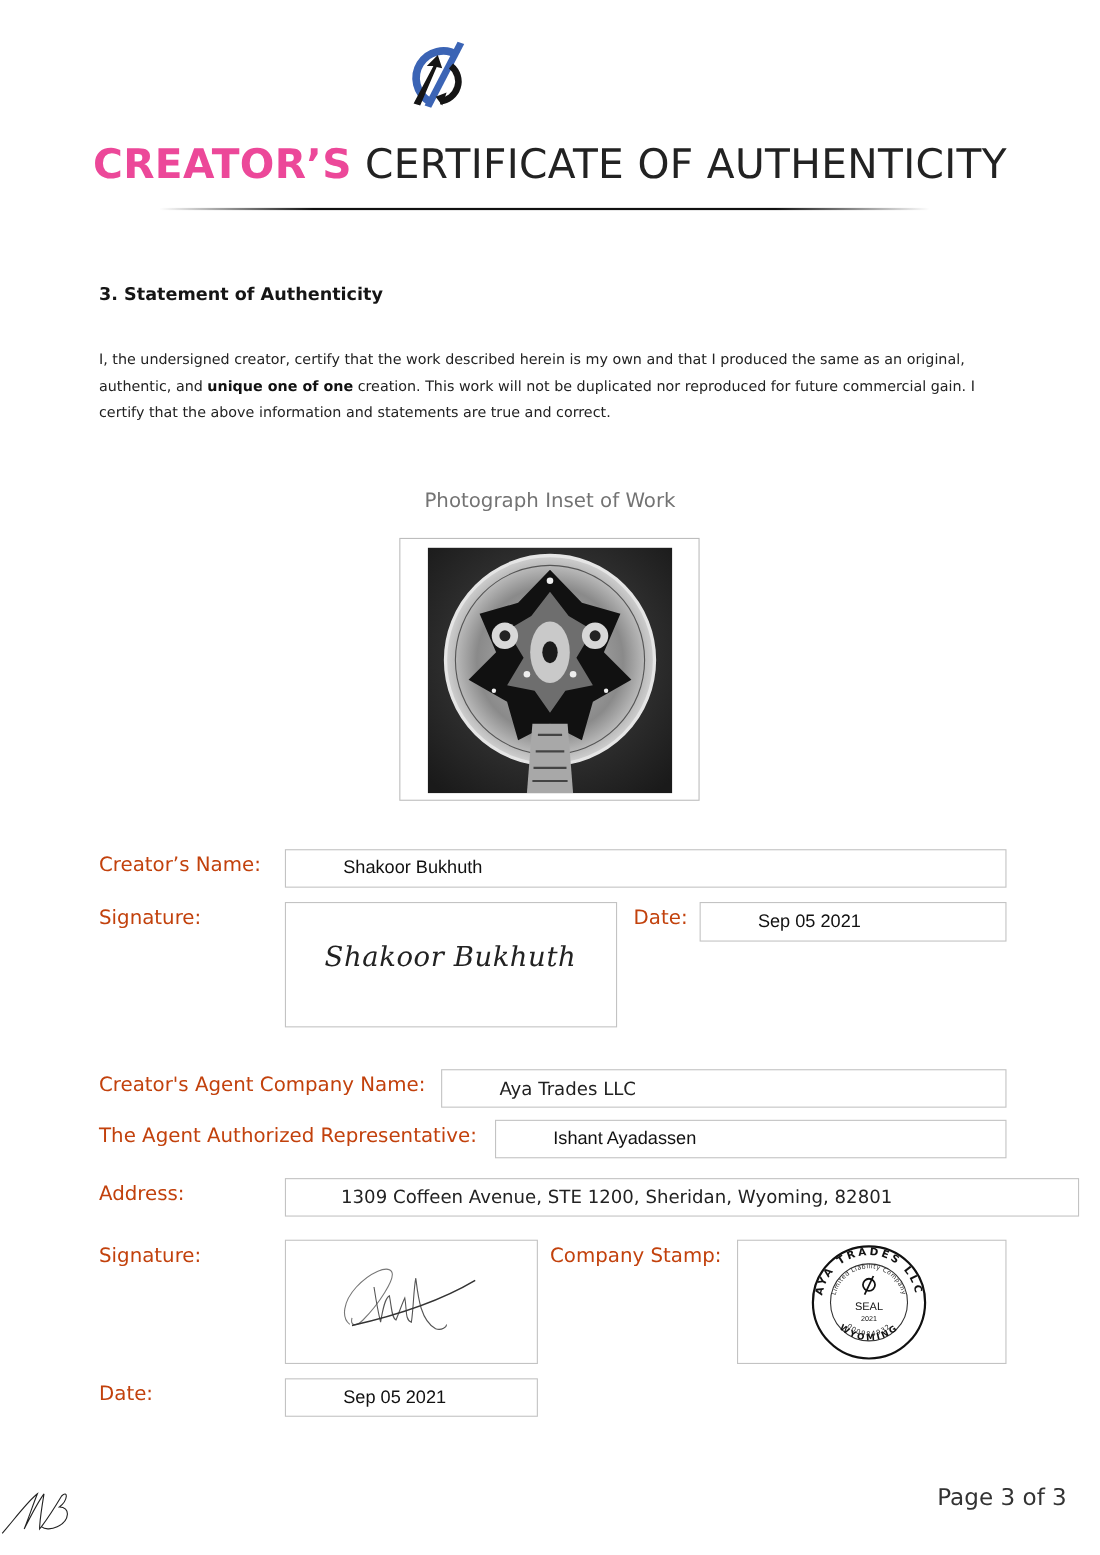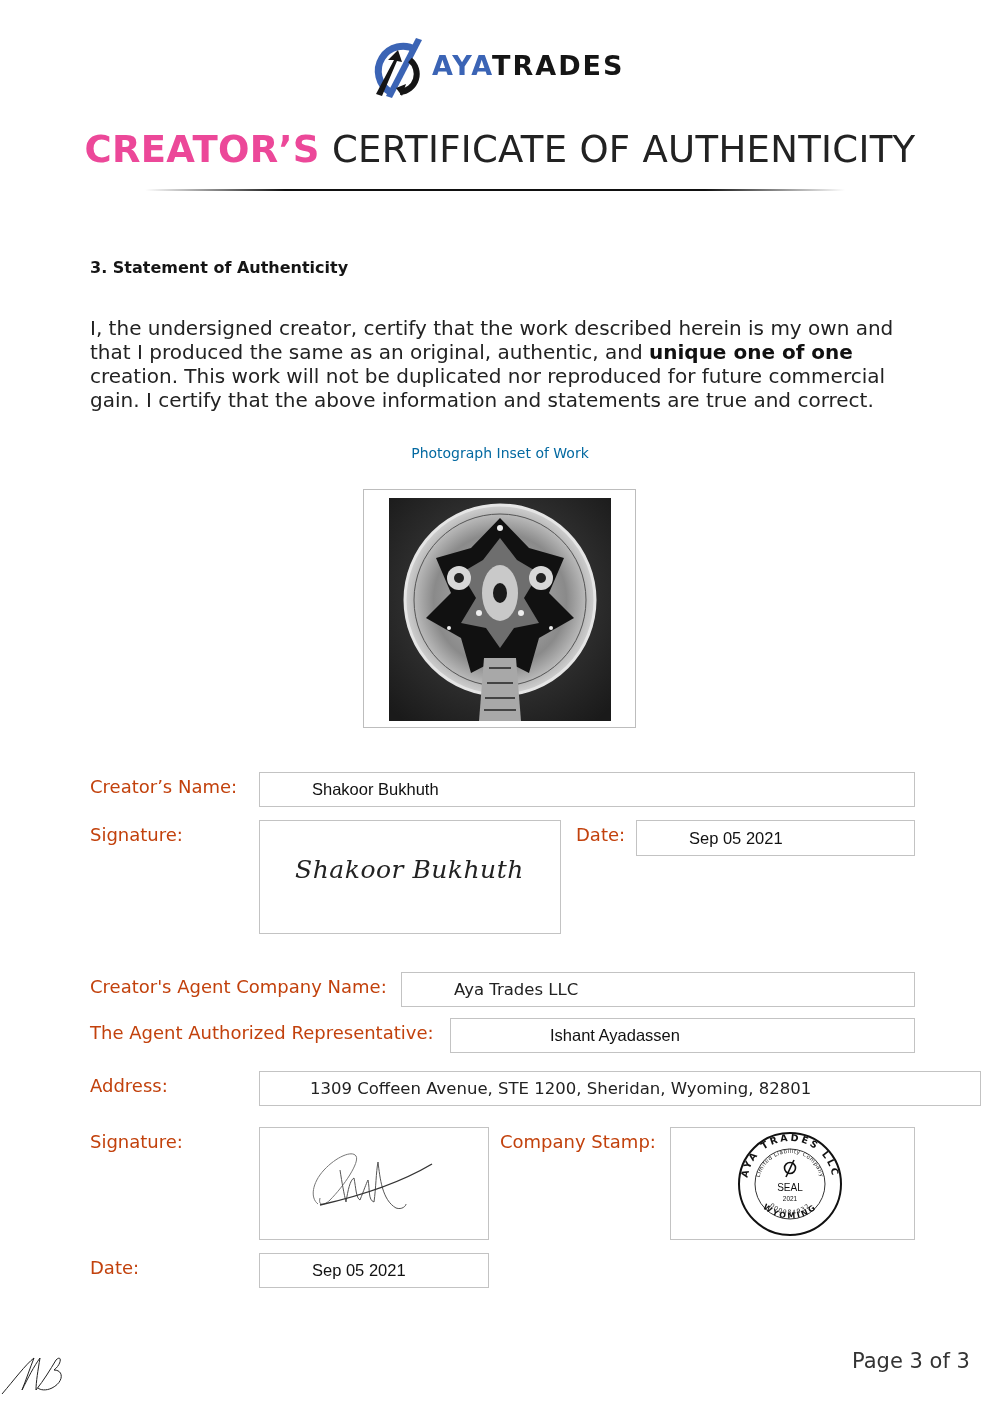--- a/index.html
+++ b/index.html
@@ -17,24 +17,24 @@
 
   #title { left:0; top:128px; width:1000px; text-align:center; font-size:37px;
            letter-spacing:0.3px; white-space:nowrap; font-family:"DejaVu Sans", sans-serif; }
   #title .bold { font-weight:bold; color:#ec4899; }
   #title .light { font-weight:normal; color:#222; }
   #title-rule { left:145px; top:189px; width:700px; height:2px;
                 background:linear-gradient(to right, rgba(0,0,0,0), #111 20%, #111 80%, rgba(0,0,0,0)); }
 
   
   #section-heading { left:90px; top:258px; font-size:16px; font-weight:bold; color:#151515; }
-  #statement { left:90px; top:316px; width:830px; font-size:20px; line-height:24px; color:#222; }
+  #statement { left:90px; top:316px; width:830px; font-size:13px; line-height:24px; color:#222; }
   #statement b { font-weight:bold; color:#111; }
 
-  #photo-caption { left:0; top:445px; width:1000px; text-align:center; font-size:14px; color:#0369a1; }
+  #photo-caption { left:0; top:445px; width:1000px; text-align:center; font-size:18px; color:#737373; }
   #photo-frame { left:363px; top:489px; width:273px; height:239px; border:1px solid #bdbdbd; box-sizing:border-box; }
   #photo { left:389px; top:498px; width:222px; height:223px; background:#2a2a2a; overflow:hidden; }
 
   
   .label { font-size:18px; color:#c2410c; white-space:nowrap; }
   .box { border:1.5px solid #c3c3c3; box-sizing:border-box; background:#fff;padding-left:44px; }
   .val { font-family:"Liberation Sans", sans-serif; font-size:16.5px; color:#111; white-space:nowrap; padding-left:8px; }
   .val2 { font-family:"DejaVu Sans", sans-serif; font-size:16.5px; color:#222; white-space:nowrap; padding-left:8px; }
 
   #page-number { left:852px; top:1349px; font-size:21px; color:#333; }
@@ -43,21 +43,20 @@
 <body>
 
 <div id="logo" class="abs">
   <svg id="logo-mark" class="abs" viewBox="0 0 60 64">
     <path d="M20 56 A22 22 0 1 1 46 14" fill="none" stroke="#3b64b5" stroke-width="7"></path>
     <polygon points="46,2 52,4 22,62 16,60" fill="#3b64b5"></polygon>
     <polygon points="6,58 24,24 18,24 28,14 32,26 27,25 12,60" fill="#151515"></polygon>
     <path d="M40 24 A18 18 0 0 1 30 56" fill="none" stroke="#151515" stroke-width="6"></path>
     <polygon points="26,52 36,48 32,60" fill="#151515"></polygon>
   </svg>
-  <div id="logo-text" class="abs"><span class="aya">AYA</span><span class="trades">TRADES</span></div>
 </div>
 
 <div id="title" class="abs"><span class="bold">CREATOR’S</span> <span class="light">CERTIFICATE OF AUTHENTICITY</span></div>
 <div id="title-rule" class="abs"></div>
 
 <div id="section-heading" class="abs">3. Statement of Authenticity</div>
 <div id="statement" class="abs"><span>I, the undersigned creator, certify that the work described herein is my own and that I produced the same as an original, authentic, and </span><b>unique one of one</b><span> creation. This work will not be duplicated nor reproduced for future commercial gain. I certify that the above information and statements are true and correct.</span></div>
 
 <div id="photo-caption" class="abs">Photograph Inset of Work</div>
 <div id="photo-frame" class="abs"></div>
@@ -111,21 +110,21 @@
   <div class="val" style="line-height:34px;">Sep 05 2021</div>
 </div>
 
 <div class="abs label" style="left:90px; top:976px;text-align:center;">Creator's Agent Company Name:</div>
 <div class="abs box" style="left:401px; top:972px; width:514px; height:35px;">
   <div class="val2" style="line-height:33px;">Aya Trades LLC</div>
 </div>
 
 <div class="abs label" style="left:90px; top:1022px;">The Agent Authorized Representative:</div>
 <div class="abs box" style="left:450px; top:1018px; width:465px; height:35px;">
-  <div class="val" style="line-height:33px;margin-left:47px;">Ishant Ayadassen</div>
+  <div class="val" style="line-height:33px;">Ishant Ayadassen</div>
 </div>
 
 <div class="abs label" style="left:90px; top:1075px;text-align:center;">Address:</div>
 <div class="abs box" style="left:259px; top:1071px; width:722px; height:35px;">
   <div class="val2" style="line-height:33px; padding-left:6px;">1309 Coffeen Avenue, STE 1200, Sheridan, Wyoming, 82801</div>
 </div>
 
 <div class="abs label" style="left:90px; top:1131px;">Signature:</div>
 <div class="abs box" style="left:259px; top:1127px; width:230px; height:113px;">
   <svg class="abs" style="left:0; top:0;" width="227" height="110" viewBox="0 0 227 110">

